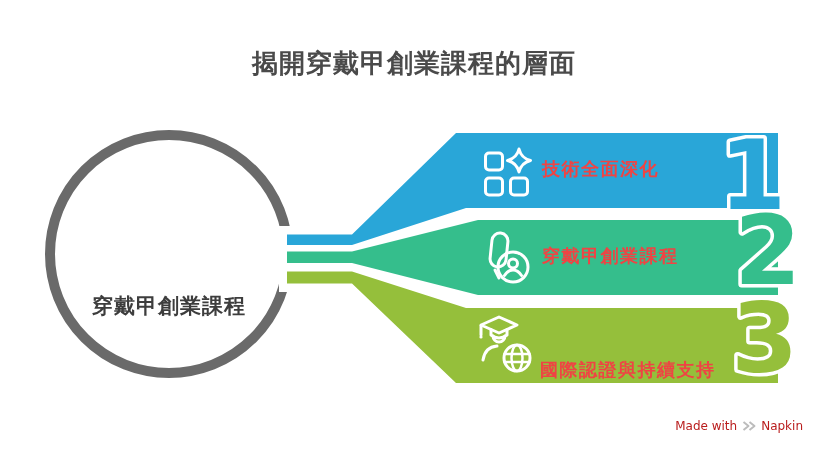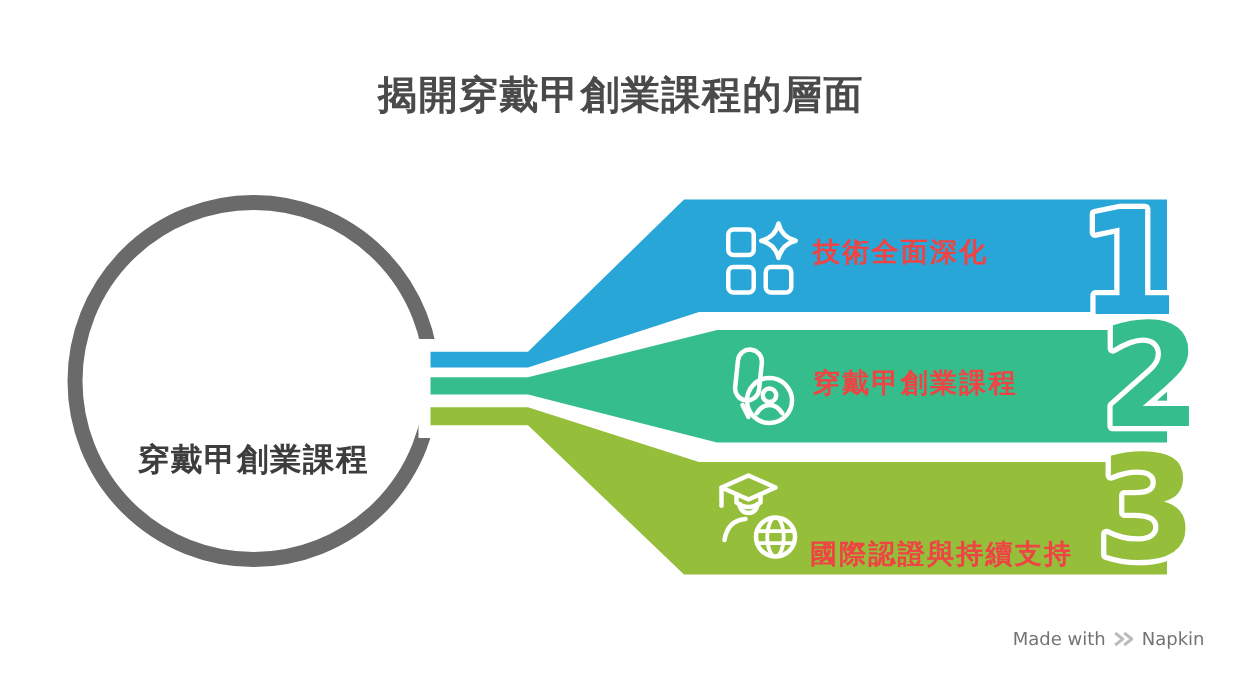--- a/index.html
+++ b/index.html
@@ -58,21 +58,21 @@
     stroke-linejoin: round;
   }
   .watermark {
     position: absolute;
     top: 419px;
     right: 25px;
     display: flex;
     align-items: center;
     gap: 5px;
     font-size: 12px;
-    color: #737373;
+    color: #b91c1c;
   }
   .watermark .wm-text { line-height: 14px; }
 </style>
 </head>
 <body>
 
 <div class="stage">
 
   <h1 class="title">揭開穿戴甲創業課程的層面</h1>
 

